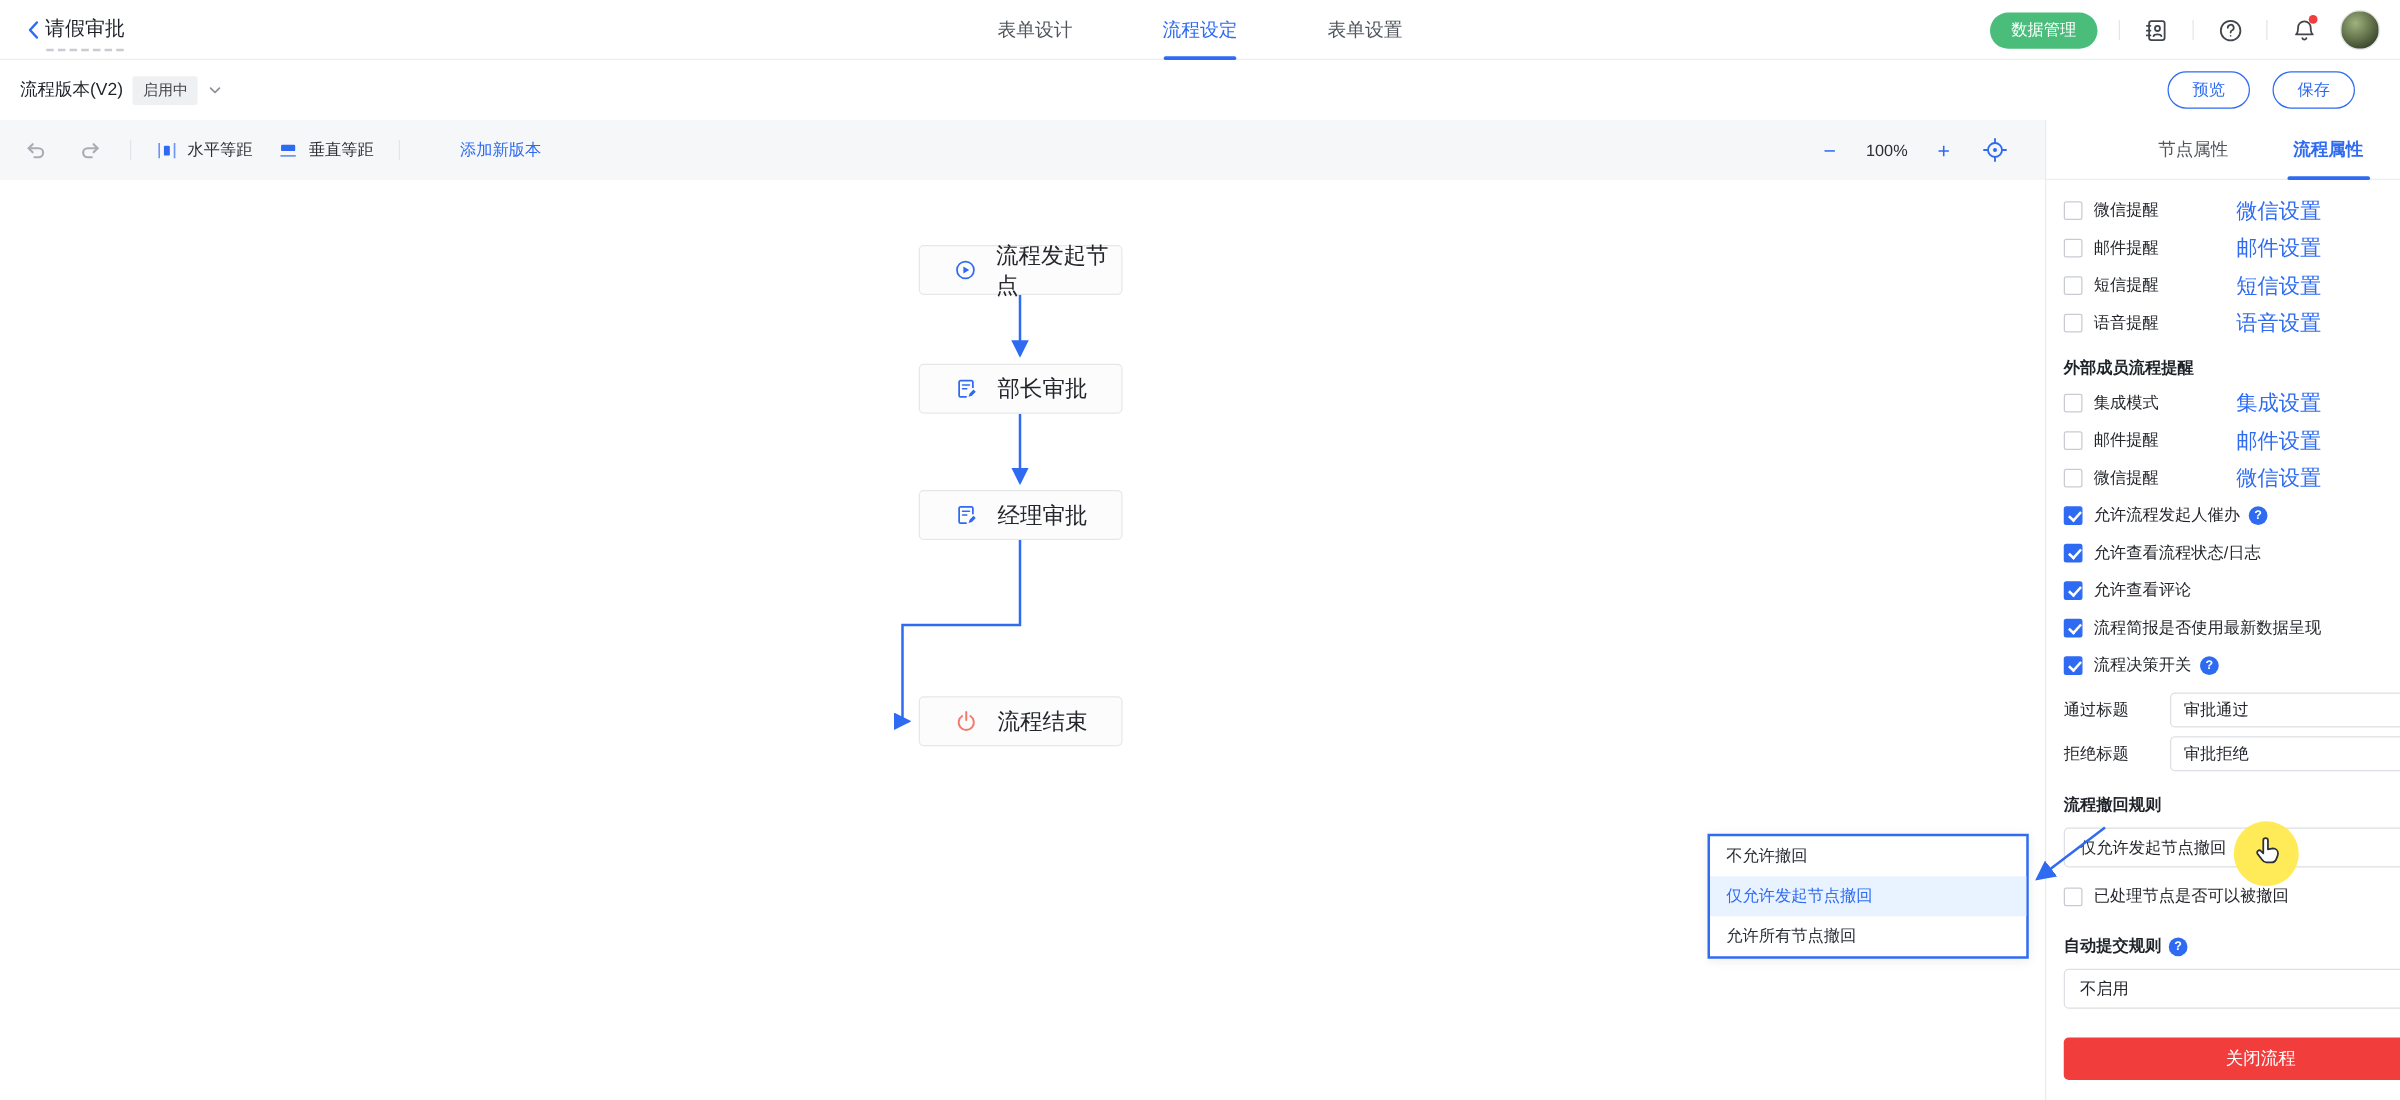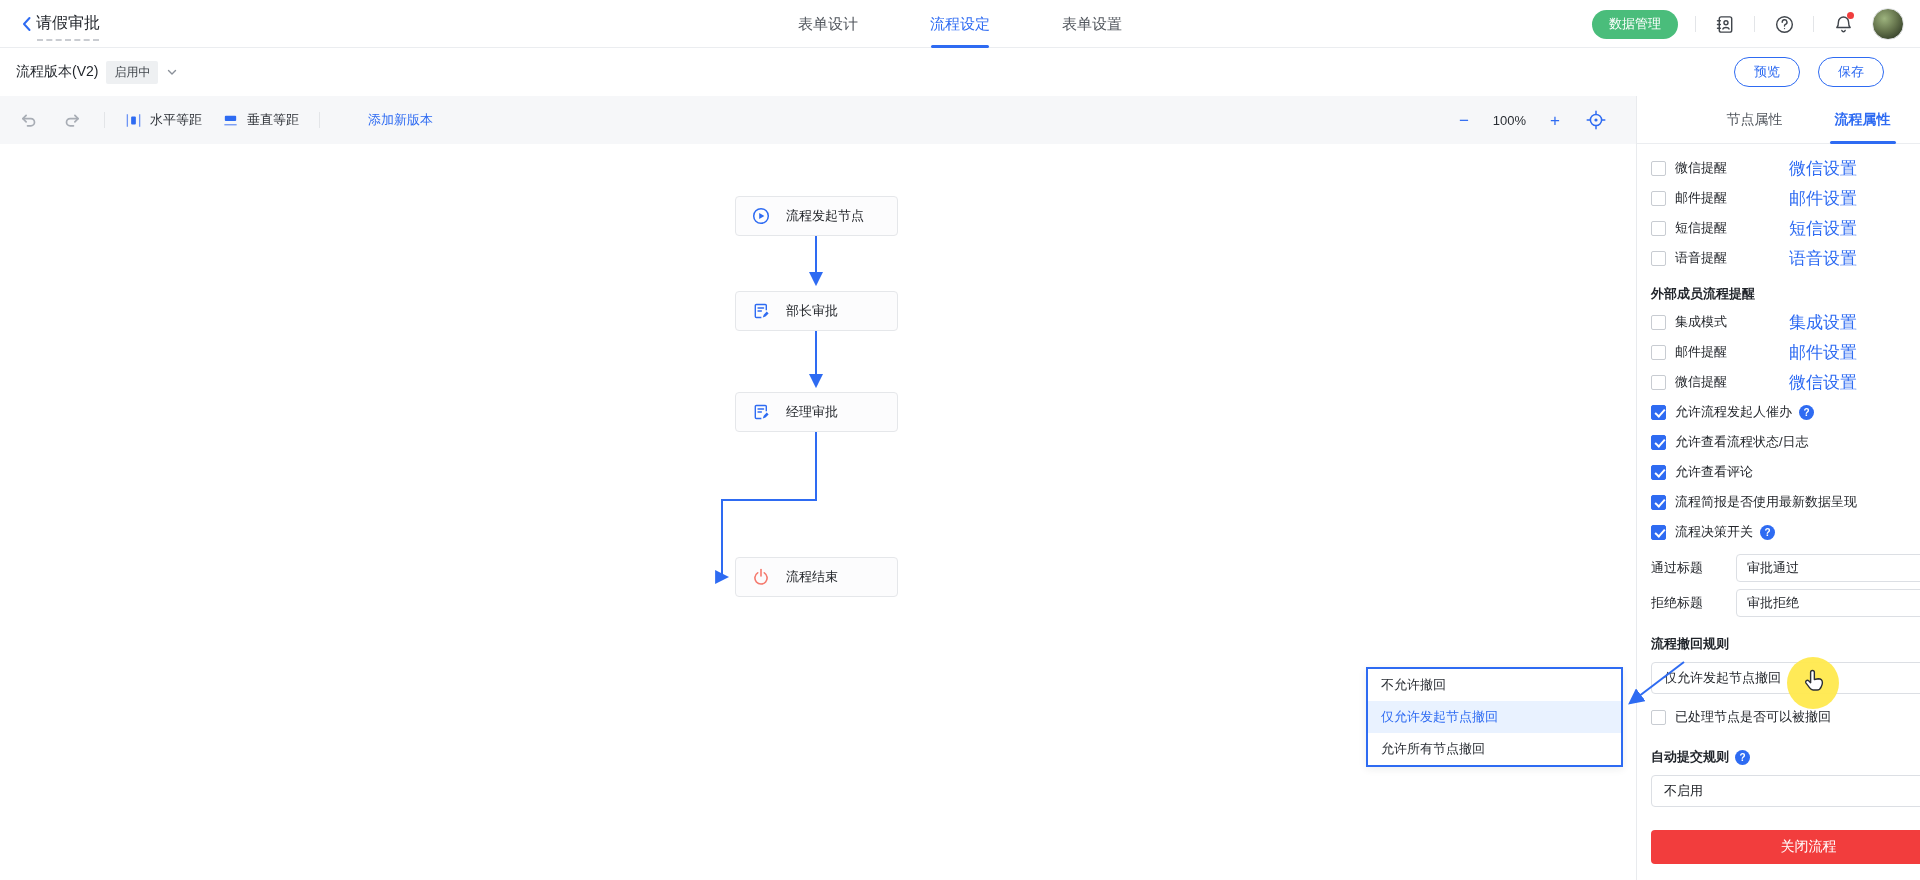--- a/index.html
+++ b/index.html
@@ -39,21 +39,21 @@
   .toolbar{position:absolute;left:0;top:96px;width:1636px;height:48px;background:#f6f7f9;display:flex;align-items:center;z-index:10;}
   .tb-left{display:flex;align-items:center;gap:20px;padding-left:16px;}
   .tb-group{display:flex;align-items:center;gap:8px;font-size:13px;color:#2a2e34;cursor:pointer;}
   .tb-link{font-size:13px;color:var(--accent);cursor:pointer;margin-left:28px;}
   .tb-right{margin-left:auto;display:flex;align-items:center;gap:24px;padding-right:28px;}
   .zoom-sign{color:var(--accent);font-size:17px;line-height:1;cursor:pointer;}
   .zoom-val{font-size:13px;color:#2a2e34;}
 
   
   .canvas{position:absolute;left:0;top:144px;width:1636px;height:736px;background:#fff;overflow:hidden;}
-  .flow-node{position:absolute;left:735px;width:163px;height:40px;background:#fcfcfd;border:1px solid #e5e7ea;border-radius:4px;display:flex;align-items:center;padding-left:16px;gap:16px;font-size:13px;color:#23262b;cursor:pointer;}
+  .flow-node{position:absolute;left:735px;width:163px;height:40px;background:#fcfcfd;border:1px solid #e5e7ea;border-radius:4px;display:flex;align-items:center;padding-left:28px;gap:16px;font-size:18px;color:#23262b;cursor:pointer;}
   .connectors{position:absolute;left:0;top:0;}
 
   
   .popup{position:absolute;left:1366px;top:523px;width:257px;background:#fff;border:2px solid var(--accent);box-shadow:0 2px 8px rgba(31,35,41,.08);z-index:30;}
   .popup-item{height:31px;display:flex;align-items:center;padding:16px 13px;font-size:13px;color:#2a2e34;cursor:pointer;}
   .popup-item.selected{background:#e9f2ff;color:var(--accent);}
 
   
   .panel{position:absolute;left:1636px;top:96px;width:344px;height:784px;background:#fff;border-left:1px solid var(--border);z-index:10;}
   .ptabs{height:48px;display:flex;justify-content:center;gap:52px;border-bottom:1px solid #ebedf0;}

